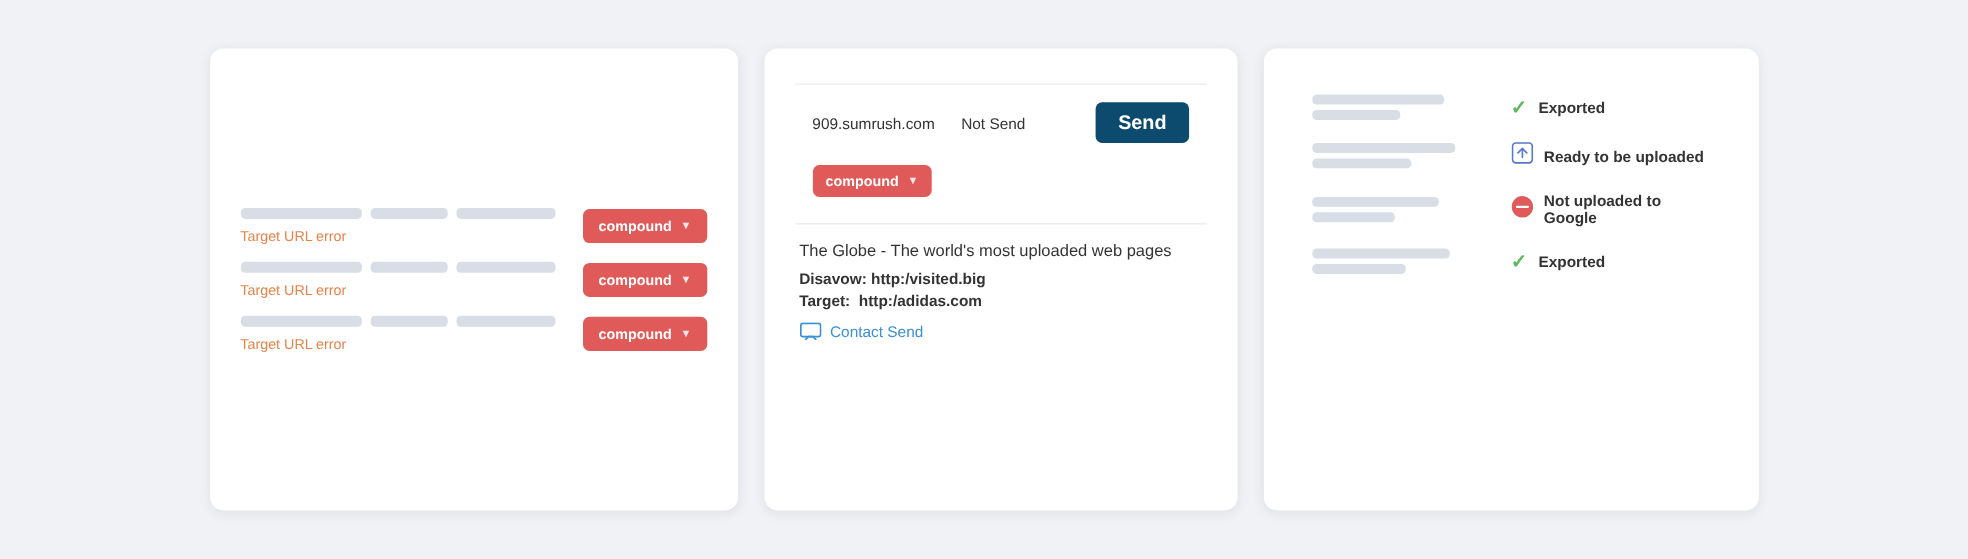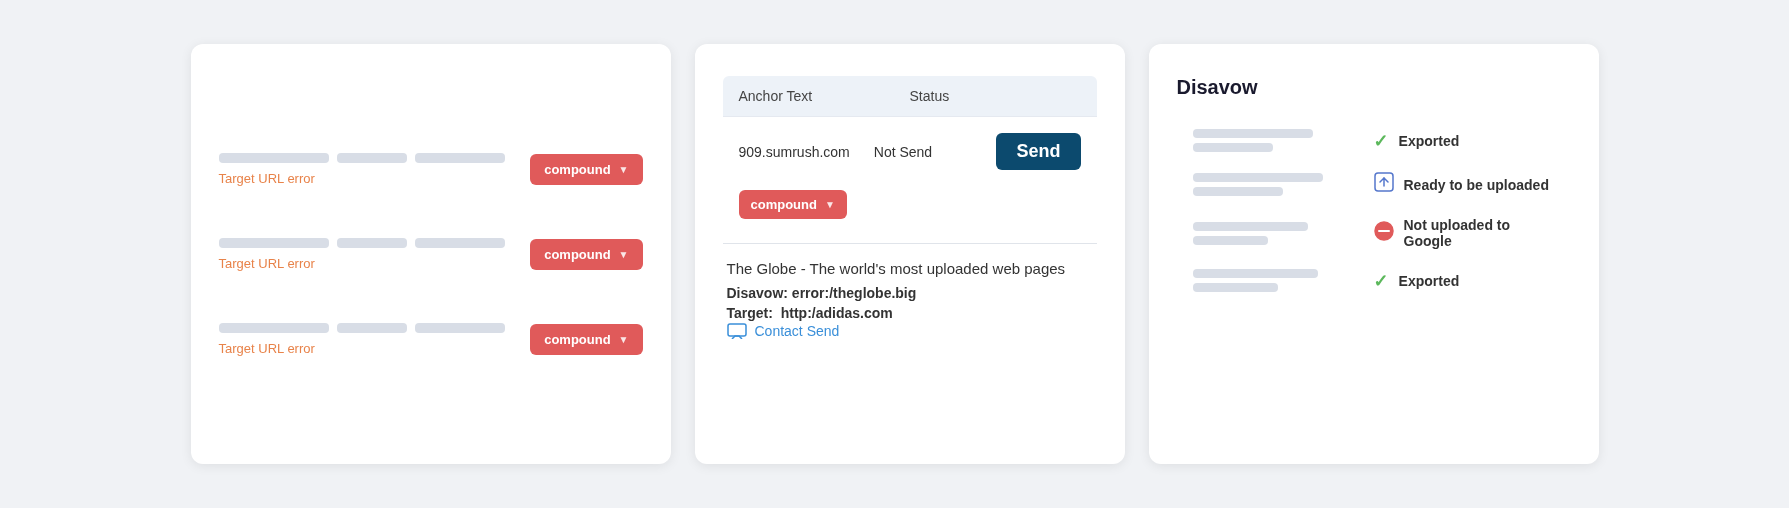--- a/index.html
+++ b/index.html
@@ -23,21 +23,21 @@
       box-shadow: 0 2px 12px rgba(0,0,0,0.08);
       padding: 32px 28px;
     }
     
     .card-1 {
       width: 480px;
       min-height: 420px;
       display: flex;
       flex-direction: column;
       justify-content: center;
-      gap: 52px;
+      gap: 16px;
     }
     .url-row {
       display: flex;
       align-items: center;
       justify-content: space-between;
     }
     .url-row-left {
       display: flex;
       flex-direction: column;
       gap: 8px;
@@ -122,21 +122,21 @@
       font-weight: 600;
       cursor: pointer;
       gap: 8px;
       margin: 4px 16px 16px 16px;
     }
     .compound-tag .chevron { font-size: 10px; opacity: 0.85; }
     .section-divider { border: none; border-top: 1px solid #e0e4ea; margin: 8px 0 16px 0; }
     .info-section { padding: 0 4px; }
     .info-title { font-size: 15px; color: #333; margin-bottom: 8px; }
     .info-source { font-size: 14px; color: #333; margin-bottom: 4px; }
-    .info-target { font-size: 14px; color: #333; margin-bottom: 2px; }
+    .info-target { font-size: 14px; color: #333; margin-bottom: 12px; }
     .info-source span, .info-target span { font-weight: 700; }
     .contact-link {
       display: flex;
       align-items: center;
       gap: 8px;
       color: #3a8fd9;
       font-size: 14px;
       cursor: pointer;
     }
     .chat-icon {
@@ -248,57 +248,52 @@
         <span class="error-text">Target URL error</span>
       </div>
       <button class="compound-btn">
         <span>compound</span>
         <span class="chevron">▼</span>
       </button>
     </div>
   </div>
 
   <div class="card card-2">
-    <div class="table-header">
-      <span class="col-anchor">Anchor Text</span>
-      <span class="col-status">Status</span>
-    </div>
     <hr class="table-divider">
     <div class="table-row-data">
       <span class="col-anchor-val">909.sumrush.com</span>
       <span class="col-status-val">Not Send</span>
       <button class="send-btn">Send</button>
     </div>
     <div>
       <button class="compound-tag">
         <span>compound</span>
         <span class="chevron">▼</span>
       </button>
     </div>
     <hr class="section-divider">
     <div class="info-section">
       <p class="info-title">The Globe - The world's most uploaded web pages</p>
       <p class="info-source">
-        <span style="font-weight: 700;">Disavow:</span>&nbsp;<span>error:/theglobe.big</span>
+        <span style="font-weight: 700;">Disavow:</span>&nbsp;<span>http:/visited.big</span>
       </p>
       <p class="info-target">
         <span style="font-weight: 700;">Target:</span>&nbsp;&nbsp;<span>http:/adidas.com</span>
       </p>
       <div class="contact-link">
         <svg class="chat-icon" viewBox="0 0 20 16" fill="none" xmlns="http://www.w3.org/2000/svg">
           <rect x="1" y="1" width="18" height="12" rx="2" stroke="#3a8fd9" stroke-width="1.5" fill="none"></rect>
           <path d="M5 16 L8 13 H12 L15 16" stroke="#3a8fd9" stroke-width="1.5" fill="none"></path>
         </svg>
         <span>Contact Send</span>
       </div>
     </div>
   </div>
 
   <div class="card card-3">
-    <h2 class="disavow-title">Disavow</h2>
 
     <div class="disavow-row">
       <div class="disavow-url-placeholder">
         <div class="placeholder-line" style="width:120px;height:9px;"></div>
         <div class="placeholder-line" style="width:80px;height:9px;"></div>
       </div>
       <div class="disavow-status-col">
         <span class="status-icon-check">✓</span>
         <span class="status-label">Exported</span>
       </div>

